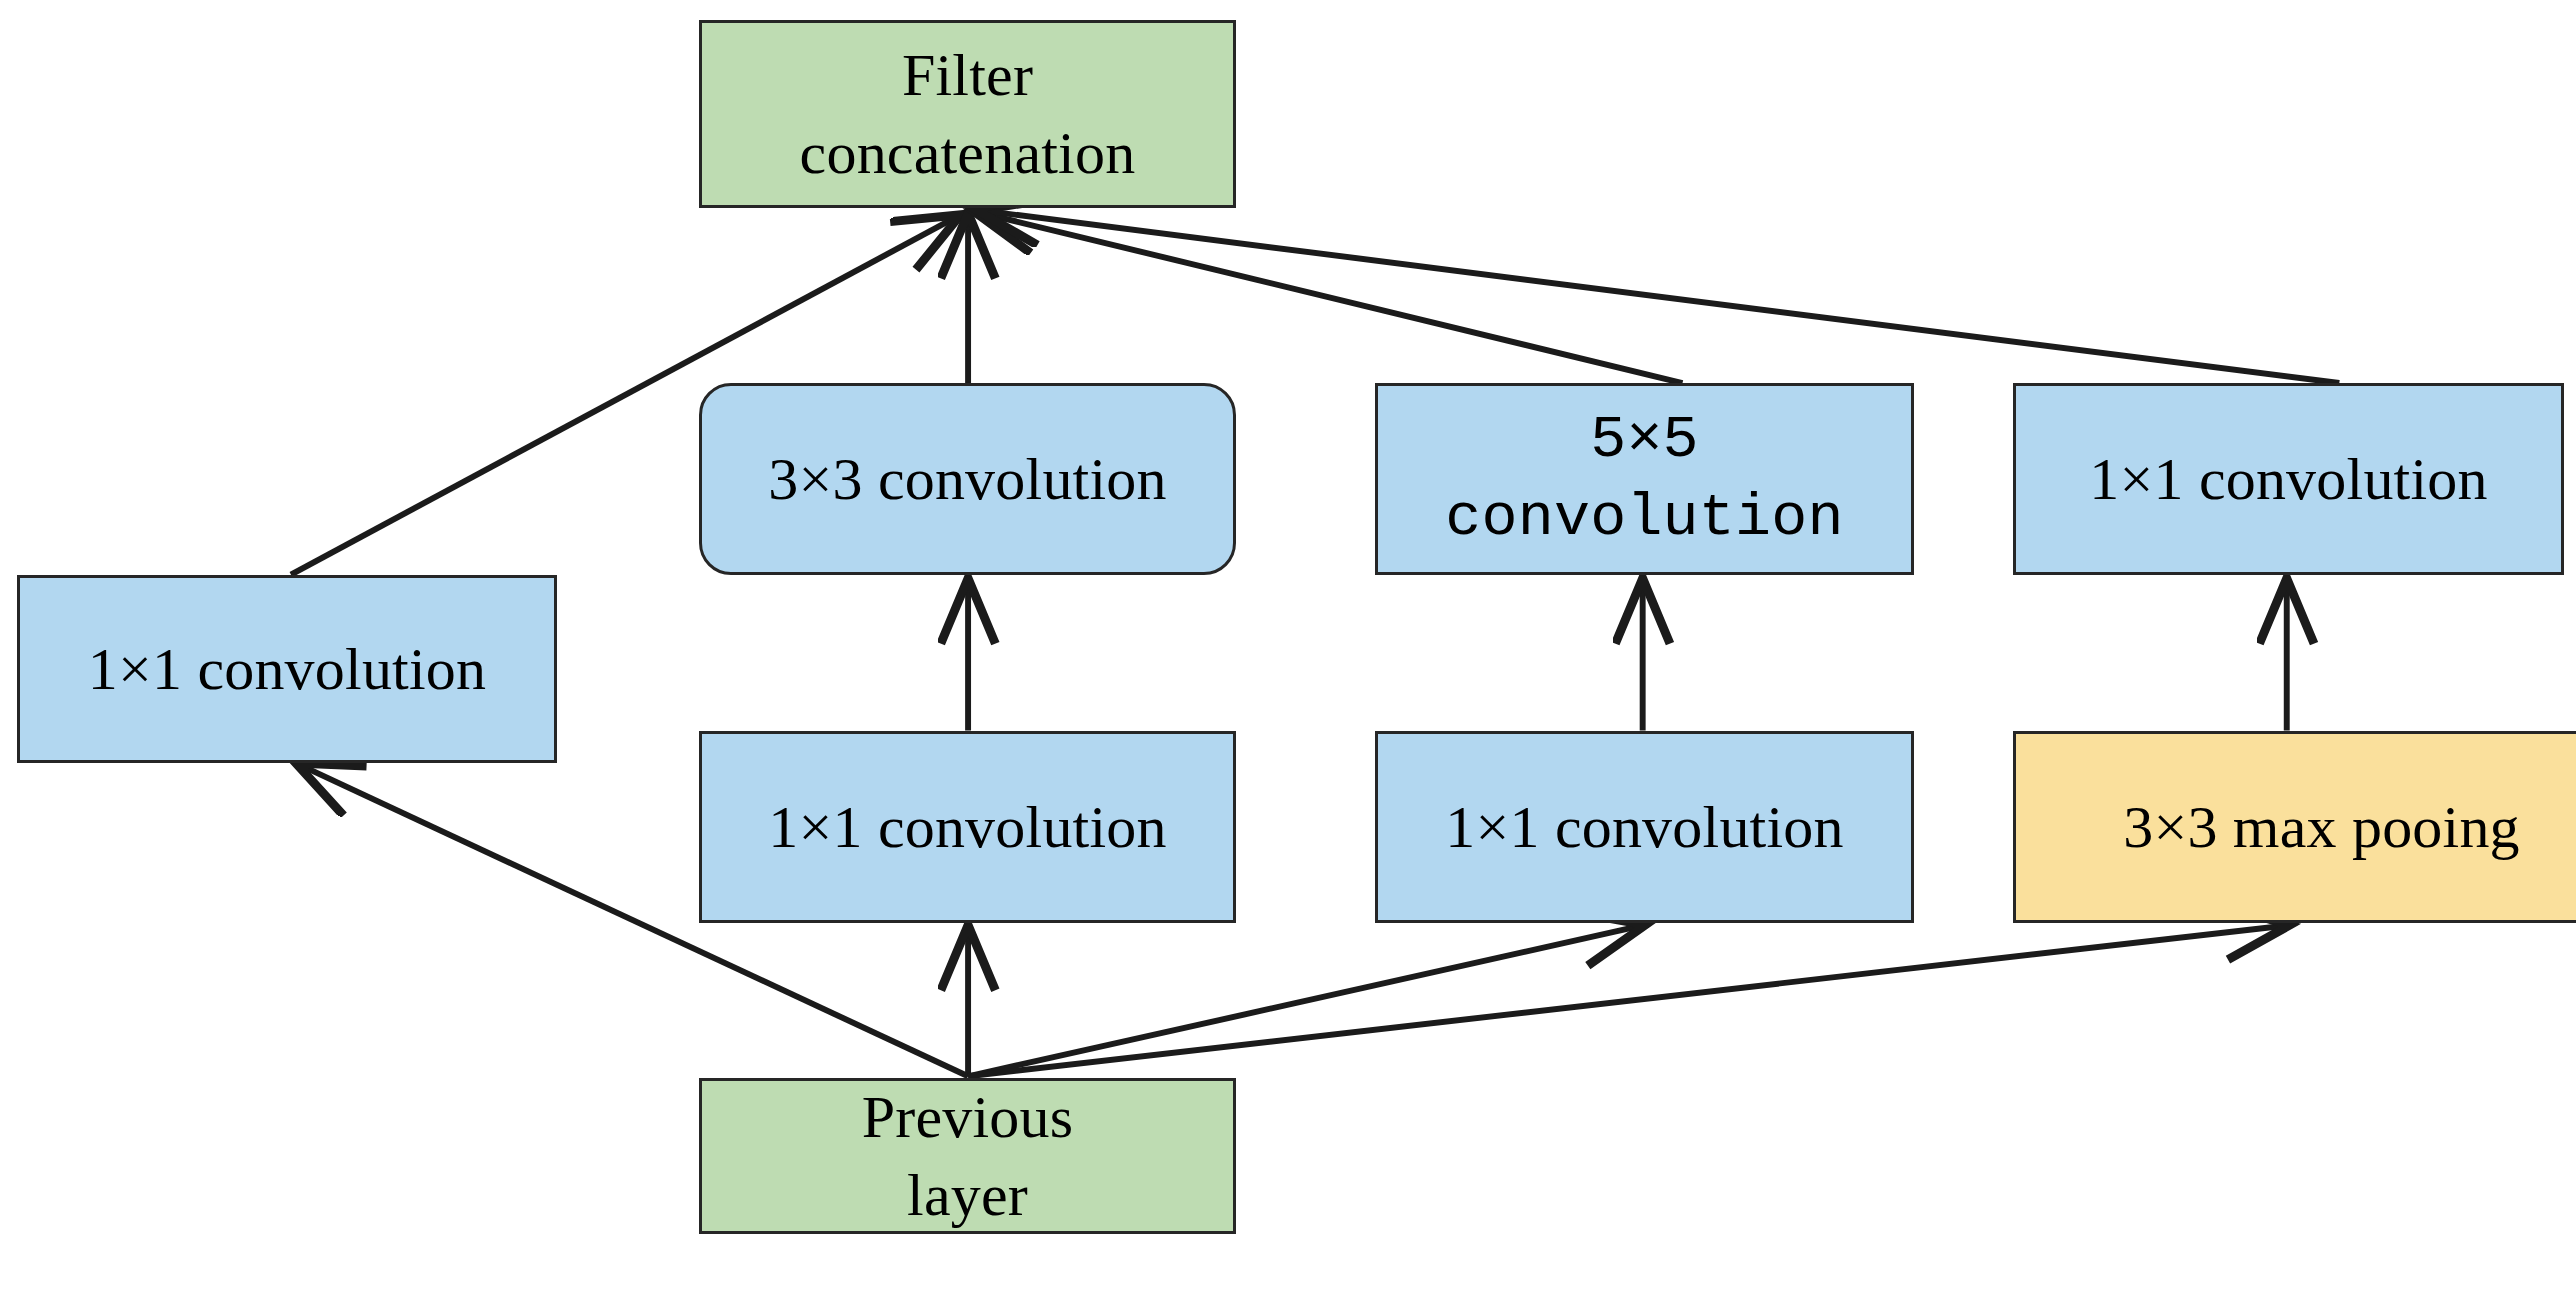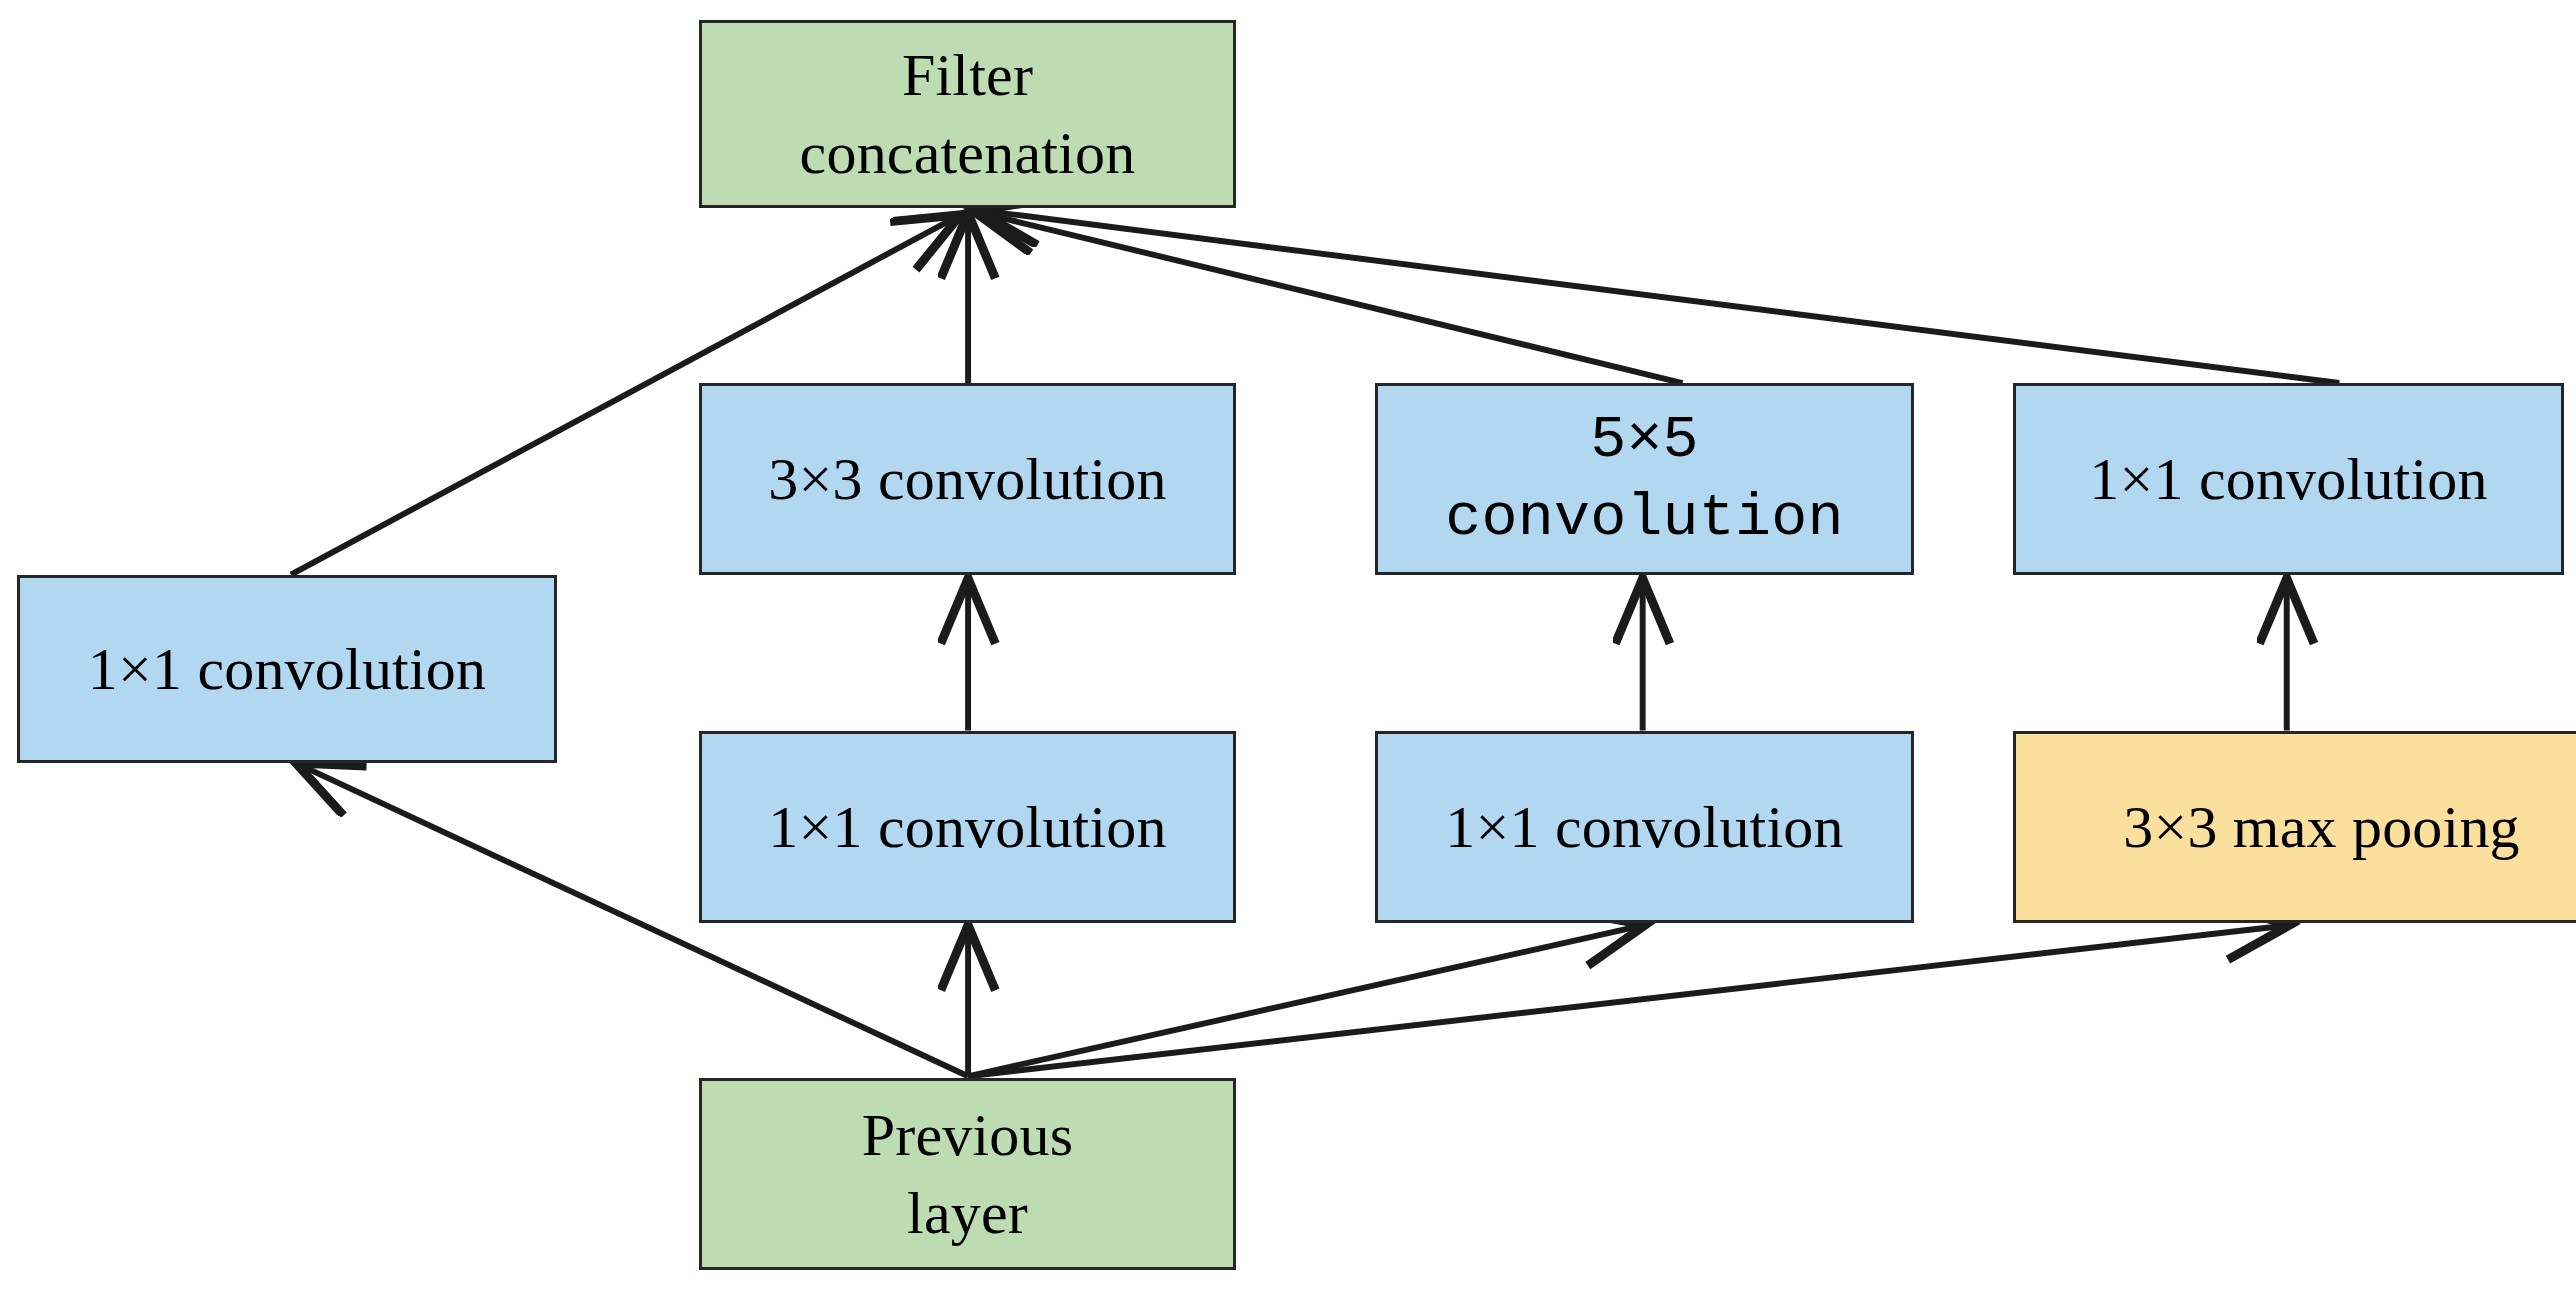--- a/index.html
+++ b/index.html
@@ -66,29 +66,29 @@
     <line x1="1142" y1="452" x2="1142" y2="255" stroke="#1b1b1b" stroke-width="7" marker-end="url(#arrowhead)"></line>
     <line x1="1985" y1="452" x2="1152" y2="250" stroke="#1b1b1b" stroke-width="7" marker-end="url(#arrowhead)"></line>
     <line x1="2760" y1="452" x2="1155" y2="248" stroke="#1b1b1b" stroke-width="7" marker-end="url(#arrowhead)"></line>
   </svg>
 
   <div class="node node-green" id="node-filter-concatenation" style="left:699px; top:19.5px; width:537px; height:188px;">Filter
 concatenation</div>
 
   <div class="node node-blue" id="node-conv1x1-left" style="left:17px; top:575px; width:540px; height:188px;">1×1 convolution</div>
 
-  <div class="node node-blue" id="node-conv3x3" style="left:699px; top:383px; width:537px; height:192px;">3×3 convolution</div>
+  <div class="node node-blue" id="node-conv3x3" style="left:699px; top:383px; width:537px; height:192px;border-radius:32px;">3×3 convolution</div>
 
   <div class="node node-blue" id="node-conv5x5" style="left:1375px; top:383px; width:539px; height:192px;font-family:Liberation Mono, monospace;">5×5 convolution</div>
 
   <div class="node node-blue" id="node-conv1x1-right" style="left:2013px; top:383px; width:551px; height:192px;">1×1 convolution</div>
 
   <div class="node node-blue" id="node-conv1x1-mid-a" style="left:699px; top:731px; width:537px; height:192px;">1×1 convolution</div>
 
   <div class="node node-blue" id="node-conv1x1-mid-b" style="left:1375px; top:731px; width:539px; height:192px;">1×1 convolution</div>
 
   <div class="node node-yellow" id="node-maxpool3x3" style="left:2013px; top:731px; width:617px; height:192px;">3×3 max pooing</div>
 
-  <div class="node node-green" id="node-previous-layer" style="left:699px; top:1078px; width:537px; height:192px;">Previous
+  <div class="node node-green" id="node-previous-layer" style="left:699px; top:1078px; width:537px; height:156px;">Previous
 layer</div>
 
 </div>
 
 
 </body></html>

